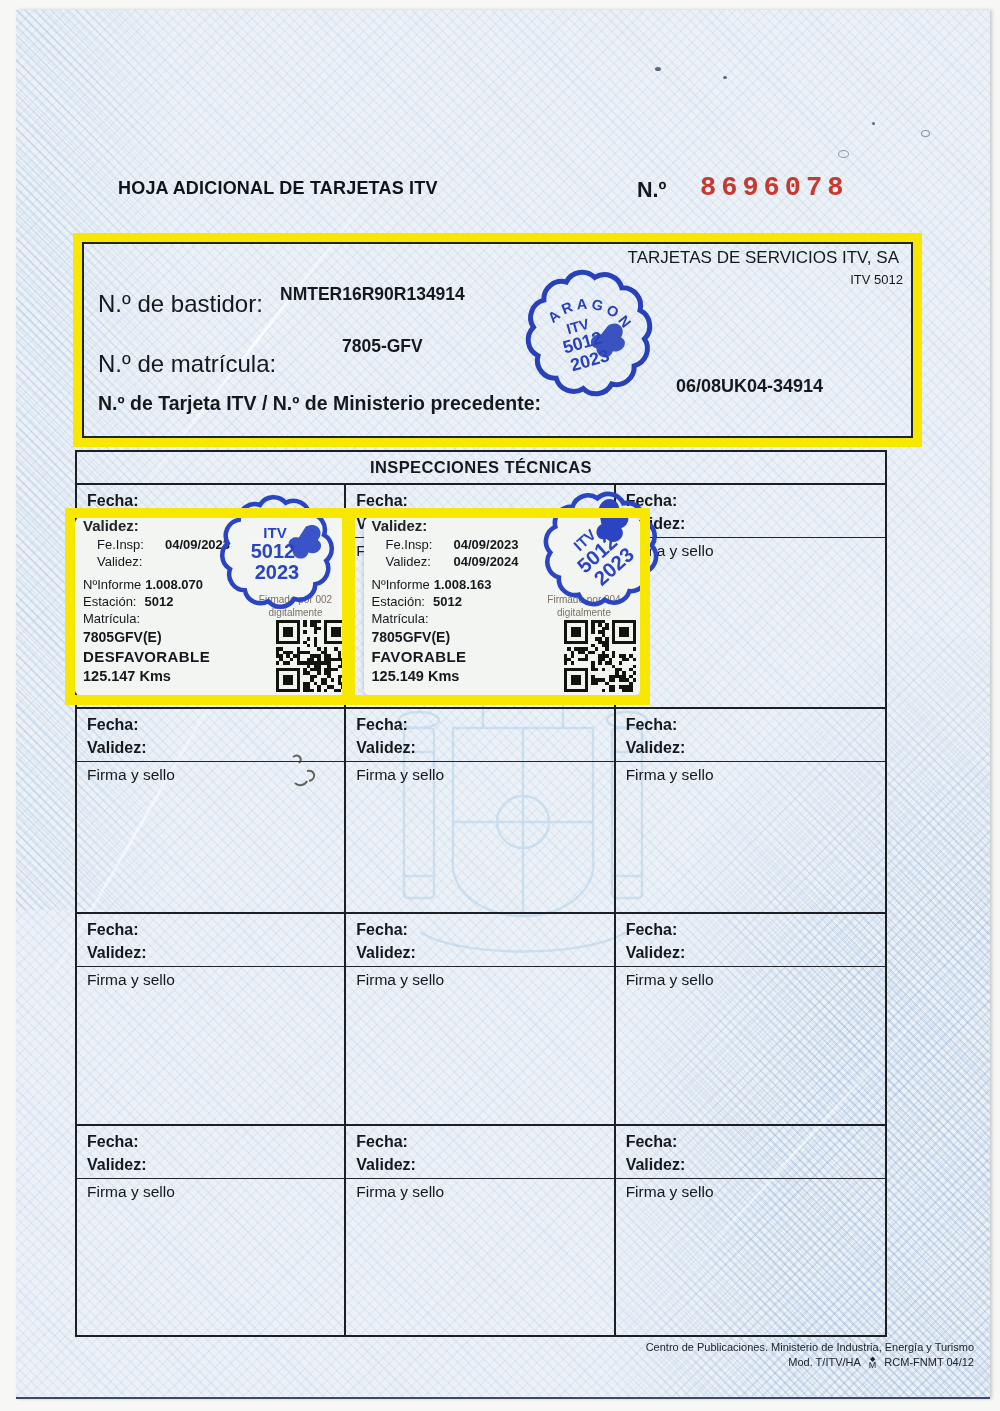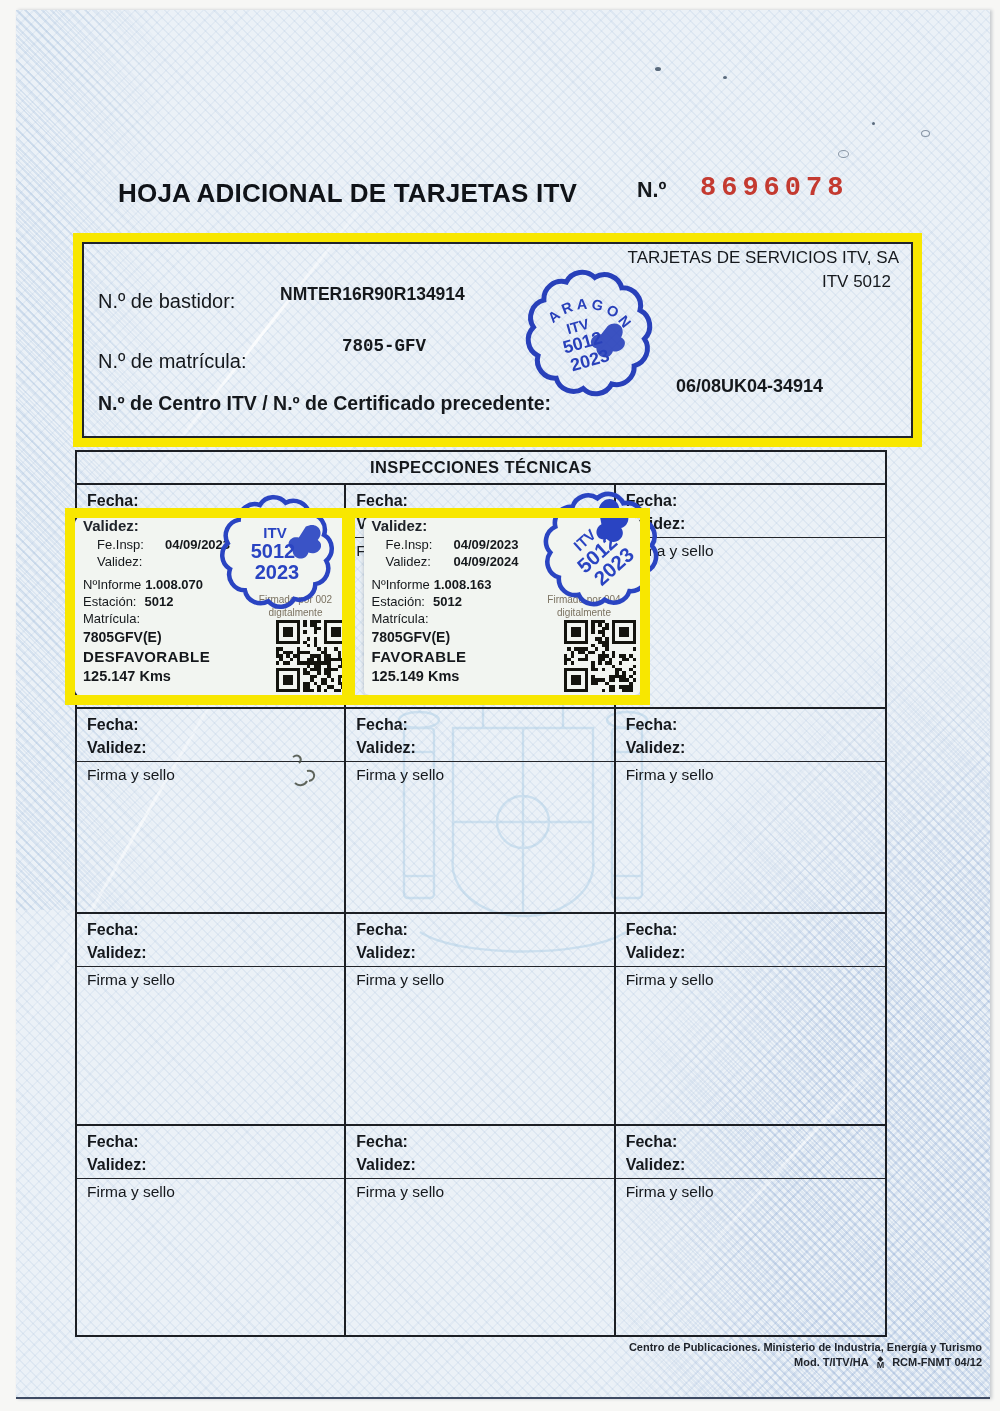--- a/index.html
+++ b/index.html
@@ -21,36 +21,36 @@
          background-image:repeating-linear-gradient(45deg, rgba(120,160,205,.18) 0 2px, transparent 2px 6px);
          -webkit-mask-image:linear-gradient(to right,#000 20%,transparent 90%);
          mask-image:linear-gradient(to right,#000 20%,transparent 90%);}
   .streak{position:absolute;background:linear-gradient(to bottom,transparent,rgba(255,255,255,.85),transparent);
           width:3px;pointer-events:none;}
   .s1{left:240px;top:120px;height:420px;transform:rotate(38deg);}
   .s2{left:120px;top:560px;height:520px;transform:rotate(30deg);opacity:.7;}
   .s3{left:780px;top:880px;height:520px;transform:rotate(42deg);opacity:.6;}
 
   .title-row{position:absolute;left:0;top:168px;width:100%;}
-  .doc-title{position:absolute;left:102px;top:0;font-size:26px;font-weight:bold;letter-spacing:.2px;color:#101318;}
+  .doc-title{position:absolute;left:102px;top:0;font-size:18px;font-weight:bold;letter-spacing:.2px;color:#101318;}
   .doc-no-label{position:absolute;left:621px;top:0;font-size:21.5px;font-weight:bold;}
   .doc-no-value{position:absolute;left:684px;top:-5px;font-family:Liberation Mono, monospace;font-weight:bold;
                 font-size:27px;color:#c43a30;letter-spacing:5px;}
 
   .header-box{position:absolute;left:57px;top:223px;width:849px;height:214px;
               border:9px solid #f8e700;box-sizing:border-box;}
   .hb-inner{position:relative;width:100%;height:100%;border:2px solid #20242b;box-sizing:border-box;}
   .hb-company{position:absolute;right:12px;top:4px;font-size:17px;}
-  .hb-station{position:absolute;right:20px;top:28px;font-size:17px;}
-  .hb-lab{position:absolute;font-size:20px;}
+  .hb-station{position:absolute;right:8px;top:28px;font-size:13px;}
+  .hb-lab{position:absolute;font-size:24px;}
   .hb-val{position:absolute;font-weight:bold;font-size:17.5px;}
   .lab-bastidor{left:14px;top:46px;}
   .val-bastidor{left:196px;top:40px;}
   .lab-matricula{left:14px;top:106px;}
-  .val-matricula{left:258px;top:92px;font-family:Liberation Mono, monospace;}
+  .val-matricula{left:258px;top:92px;}
   .lab-tarjeta{left:14px;top:148px;font-weight:bold;font-size:19.5px;}
   .val-tarjeta{left:592px;top:132px;font-size:18px;}
 
   .stamp{position:absolute;pointer-events:none;}
   .stamp text{font-family:"Liberation Sans",sans-serif;font-weight:bold;}
   .hb-stamp{left:438px;top:22px;width:134px;height:134px;color:#2840ba;transform:rotate(6deg);}
 
   .itv-table{position:absolute;left:59px;top:440px;width:812px;height:887px;
              border:2.5px solid #1c1f24;box-sizing:border-box;}
   .t-head{height:31px;border-bottom:2.5px solid #1c1f24;display:flex;align-items:center;justify-content:center;
@@ -85,21 +85,21 @@
   .s-kms{font-weight:bold;font-size:14.5px;}
   .s-signed{position:absolute;right:6px;top:76px;width:100px;text-align:center;font-size:10px;
             line-height:1.25;color:#7b7261;}
   .qr{position:absolute;right:4px;bottom:3px;width:72px;height:72px;}
   .on-stamp{z-index:2;color:#2a44c2;}
   .stampA{left:152px;top:-16px;width:120px;height:120px;transform:rotate(10deg);}
   .stampB{left:475px;top:-20px;width:122px;height:122px;transform:rotate(-34deg);}
 
   .watermark{position:absolute;left:374px;top:622px;width:266px;height:336px;opacity:.5;pointer-events:none;z-index:0;}
 
-  .footer{position:absolute;right:8px;top:1331px;text-align:right;font-size:11px;font-weight:bold;color:#20242b;}
+  .footer{position:absolute;right:16px;top:1331px;text-align:right;font-size:11px;font-weight:normal;color:#20242b;}
   .footer .f2{margin-top:3px;display:flex;justify-content:flex-end;align-items:center;gap:8px;}
   .fnmt{display:inline-flex;flex-direction:column;align-items:center;font-size:9px;line-height:.8;}
   .fnmt i{font-style:normal;font-size:7px;}
 
   .speck{position:absolute;background:#5a6a7c;border-radius:50%;}
   .ring{position:absolute;border:1.5px solid #8794a4;border-radius:50%;background:transparent;}
   .scribble{position:absolute;color:#474d42;opacity:.85;}
 </style>
 </head>
 <body>
@@ -157,21 +157,21 @@
     </div>
 
     <div class="header-box">
       <div class="hb-inner">
         <span class="hb-company">TARJETAS DE SERVICIOS ITV, SA</span>
         <span class="hb-station">ITV 5012</span>
         <span class="hb-lab lab-bastidor">N.º de bastidor:</span>
         <span class="hb-val val-bastidor">NMTER16R90R134914</span>
         <span class="hb-lab lab-matricula">N.º de matrícula:</span>
         <span class="hb-val val-matricula">7805-GFV</span>
-        <span class="hb-lab lab-tarjeta">N.º de Centro ITV / N.º de Certificado precedente:</span>
+        <span class="hb-lab lab-tarjeta">N.º de Tarjeta ITV / N.º de Ministerio precedente:</span>
         <span class="hb-val val-tarjeta">06/08UK04-34914</span>
 
         <svg class="stamp hb-stamp" viewBox="0 0 120 120">
           <use href="#scallop"></use>
           <text font-size="13" letter-spacing="3" fill="currentColor">
             <textPath href="#arcTop" startOffset="50%" text-anchor="middle">ARAGON</textPath>
           </text>
           <g transform="rotate(-22 60 60)" fill="currentColor" text-anchor="middle">
             <text x="52" y="56" font-size="13">ITV</text>
             <text x="52" y="72" font-size="16">5012</text>

